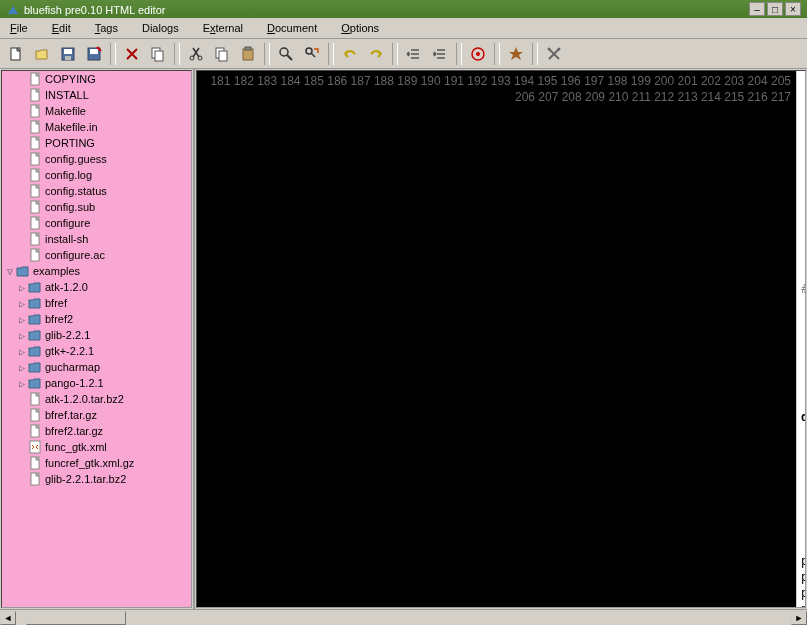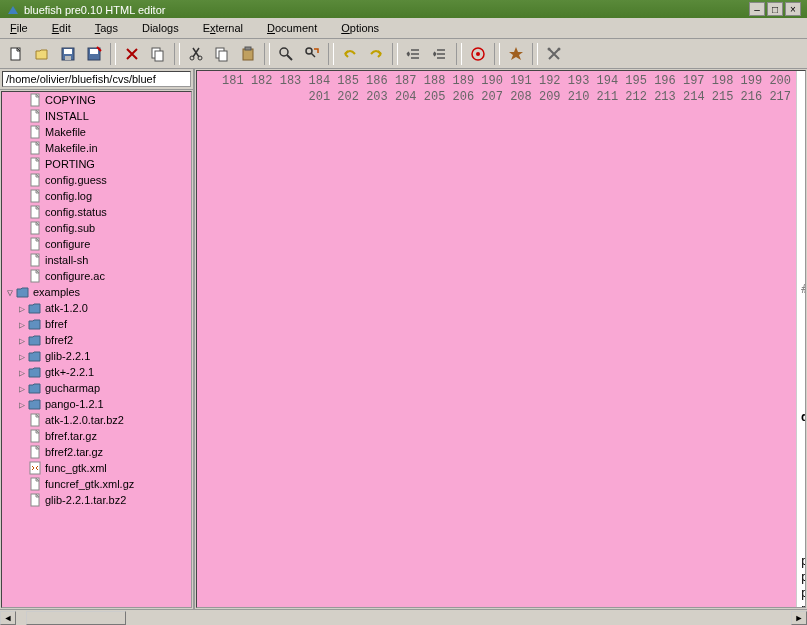--- a/index.html
+++ b/index.html
@@ -17,21 +17,21 @@
 .content{flex:1;display:flex;overflow:hidden}
 .sidebar{width:195px;display:flex;flex-direction:column;border-right:2px solid #999;background:#d4d0c8}
 .pathbox{padding:2px;border-bottom:1px solid #999}
 .pathbox input{width:100%;font-size:11px;padding:1px 3px;border:1px inset #999}
 .tree{flex:1;background:#f9a8d4;overflow-y:auto;border:1px inset #999;margin:1px}
 .titem{display:flex;align-items:center;padding:1px 2px;cursor:pointer;white-space:nowrap}
 .titem .exp{width:12px;text-align:center;font-family:monospace;font-size:10px;color:#666}
 .titem .ticon{width:14px;height:14px;margin-right:3px;display:flex;align-items:center;justify-content:center}
 .ind0{padding-left:2px}.ind1{padding-left:14px}
 .editor{flex:1;display:flex;overflow:hidden;background:#fff;border:1px inset #999;margin:1px}
-.gutter{background:#f9a8d4;color:#666;font-family:Liberation Mono, monospace;font-size:12px;text-align:right;padding:2px 5px 2px 3px;border-right:1px solid #ccc;user-select:none;line-height:16px}
+.gutter{background:#000000;color:#666;font-family:Liberation Sans, sans-serif;font-size:12px;text-align:right;padding:2px 5px 2px 3px;border-right:1px solid #ccc;user-select:none;line-height:16px}
 .code{flex:1;font-family:monospace;font-size:12px;padding:2px 4px;white-space:pre;overflow:auto;line-height:16px}
 .kw{color:#000;font-weight:bold}
 .cmt{color:#888;font-style:italic}
 .scrollbar{height:16px;background:#d4d0c8;border-top:1px solid #999;display:flex;align-items:center}
 .sbtn{width:16px;height:14px;border:1px outset #ccc;background:#d4d0c8;font-size:9px;display:flex;align-items:center;justify-content:center}
 .sthumb{height:14px;border:1px outset #ccc;background:#d4d0c8}
 svg{display:block}
 </style>
 </head>
 <body>
@@ -174,23 +174,20 @@
       <svg width="16" height="16" viewBox="0 0 16 16">
         <path d="M3 3 L13 13 M13 3 L3 13" stroke="#666" stroke-width="2"></path>
         <circle cx="3" cy="3" r="1.5" fill="#666"></circle>
         <circle cx="13" cy="3" r="1.5" fill="#666"></circle>
       </svg>
     </div>
 </div>
 
 <div class="content">
   <div class="sidebar">
-    <div class="pathbox">
-      <input type="text" value="/home/olivier/bluefish/cvs/bluef" style="">
-    </div>
     <div class="tree" id="tree">
         <div class="titem ind1">
           <span class="exp"></span>
           <span class="ticon">
             <svg width="14" height="14" viewBox="0 0 14 14">
               <rect x="3" y="1" width="8" height="12" fill="#fff" stroke="#888"></rect>
               <path d="M8 1 L11 4 L8 4 Z" fill="#ddd" stroke="#888"></path>
             </svg>
           </span>
           <span>COPYING</span>

